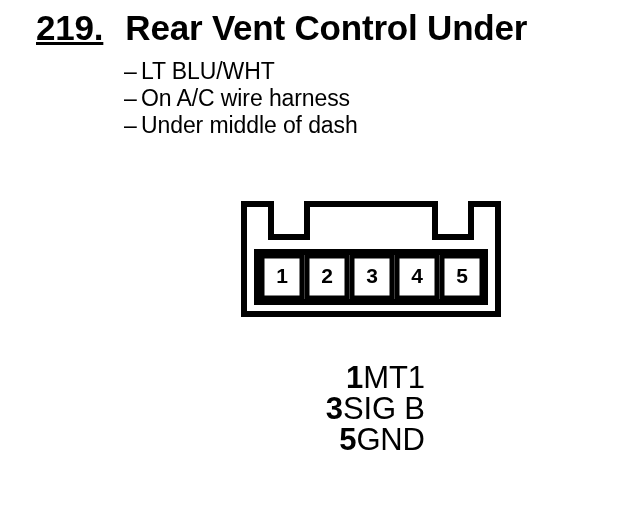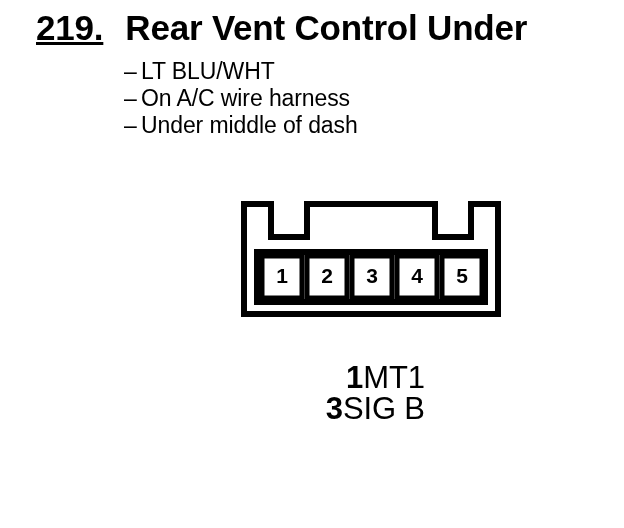--- a/index.html
+++ b/index.html
@@ -139,13 +139,14 @@
 
 <div class="pin-number" style="left:262px;">1</div>
 <div class="pin-number" style="left:307px;">2</div>
 <div class="pin-number" style="left:352px;">3</div>
 <div class="pin-number" style="left:397px;">4</div>
 <div class="pin-number" style="left:442px;">5</div>
 
 <div id="pin-legend">
   <div class="legend-row"><span class="legend-num">1</span><span class="legend-label">MT1</span></div>
   <div class="legend-row"><span class="legend-num">3</span><span class="legend-label">SIG B</span></div>
+  <div class="legend-row"><span class="legend-num">5</span><span class="legend-label">GND</span></div>
 </div>
 
 </body></html>

